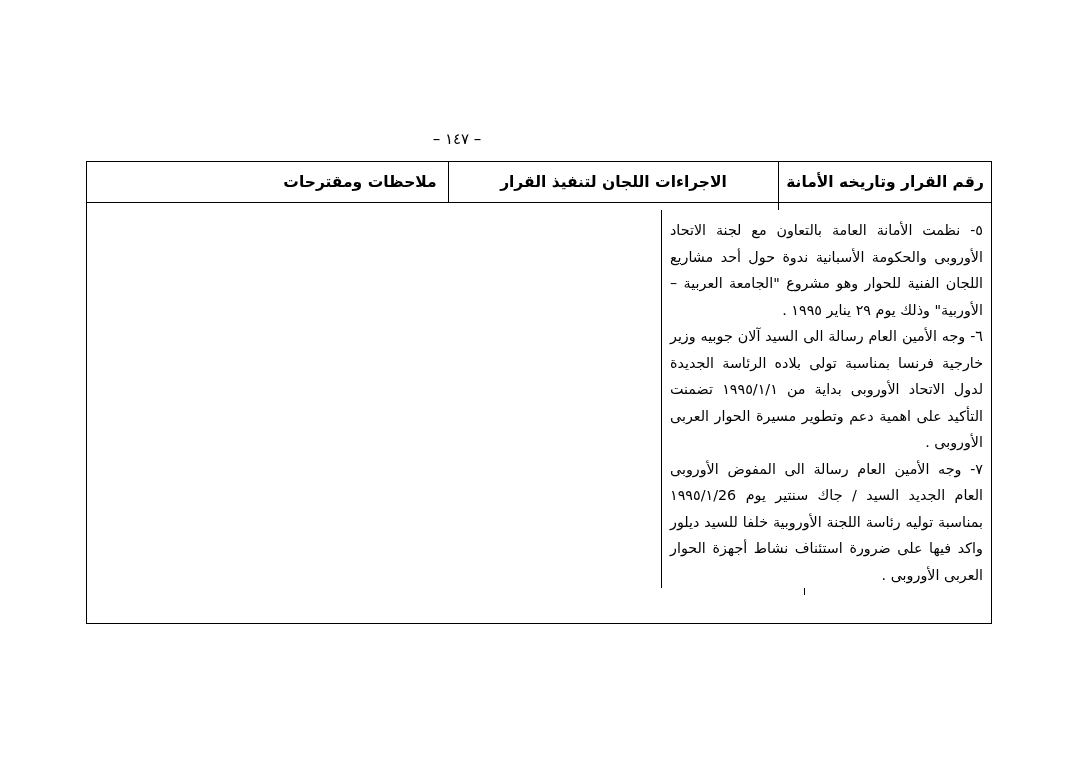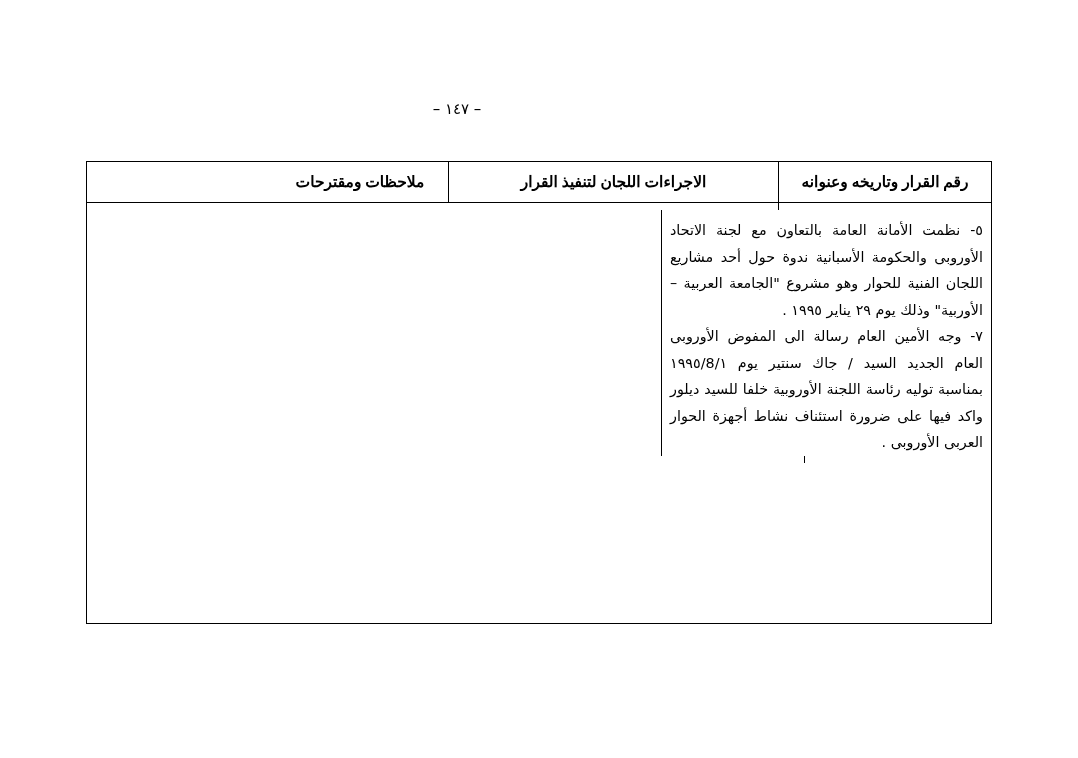--- a/index.html
+++ b/index.html
@@ -17,21 +17,21 @@
   }
 
   .page {
     position: absolute;
     inset: 0;
     background: #ffffff;
   }
 
   .page-number {
     position: absolute;
-    top: 100px;
+    top: 130px;
     left: 0;
     width: 914px;
     text-align: center;
     font-size: 15px;
     letter-spacing: 1px;
     font-family: "DejaVu Sans", "Liberation Sans", sans-serif;
   }
 
   .doc-table {
     position: absolute;
@@ -78,21 +78,20 @@
   }
 
   .table-head > div {
     align-items: center;
     justify-content: center;
     font-size: 15.5px;
     font-weight: 700;
     letter-spacing: 0px;
     text-align: center;
     padding: 0 4px;
-    font-family: Liberation Serif, serif;
   }
 
   .table-body > div {
     align-items: flex-start;
     justify-content: flex-start;
     padding: 7px 8px 0 8px;
   }
 
   .proc-list {
     display: block;
@@ -120,35 +119,36 @@
 </head>
 <body>
 
 <div class="page">
 
   <div class="page-number">– ١٤٧ –</div>
 
   <div class="doc-table">
 
     <div class="table-head">
-      <div class="col-decision">رقم القرار وتاريخه وعنوانه</div>
+      <div class="col-decision">رقم القرار وتاريخه الأمانة</div>
       <div class="col-procedures">الاجراءات اللجان لتنفيذ القرار</div>
       <div class="col-notes">ملاحظات ومقترحات</div>
     </div>
 
     <div class="table-body">
 
       <div class="col-decision">
         <span class="empty-cell-content"></span>
       </div>
 
       <div class="col-procedures">
         <div class="proc-list">
           <span class="proc-item">٥- نظمت الأمانة العامة بالتعاون مع لجنة الاتحاد الأوروبى والحكومة الأسبانية ندوة حول أحد مشاريع اللجان الفنية للحوار وهو مشروع "الجامعة العربية – الأوربية" وذلك يوم ٢٩ يناير ١٩٩٥ .</span>
-          <span class="proc-item">٧- وجه الأمين العام رسالة الى المفوض الأوروبى العام الجديد السيد / جاك سنتير يوم ١٩٩٥/8/١ بمناسبة توليه رئاسة اللجنة الأوروبية خلفا للسيد ديلور واكد فيها على ضرورة استئناف نشاط أجهزة الحوار العربى الأوروبى .</span>
+          <span class="proc-item">٦- وجه الأمين العام رسالة الى السيد آلان جوبيه وزير خارجية فرنسا بمناسبة تولى بلاده الرئاسة الجديدة لدول الاتحاد الأوروبى بداية من ١٩٩٥/١/١ تضمنت التأكيد على اهمية دعم وتطوير مسيرة الحوار العربى الأوروبى .</span>
+          <span class="proc-item">٧- وجه الأمين العام رسالة الى المفوض الأوروبى العام الجديد السيد / جاك سنتير يوم ١٩٩٥/١/26 بمناسبة توليه رئاسة اللجنة الأوروبية خلفا للسيد ديلور واكد فيها على ضرورة استئناف نشاط أجهزة الحوار العربى الأوروبى .</span>
         </div>
       </div>
 
       <div class="col-difficulty">
         <span class="empty-cell-content"></span>
       </div>
 
       <div class="col-notes">
         <span class="empty-cell-content"></span>
       </div>

